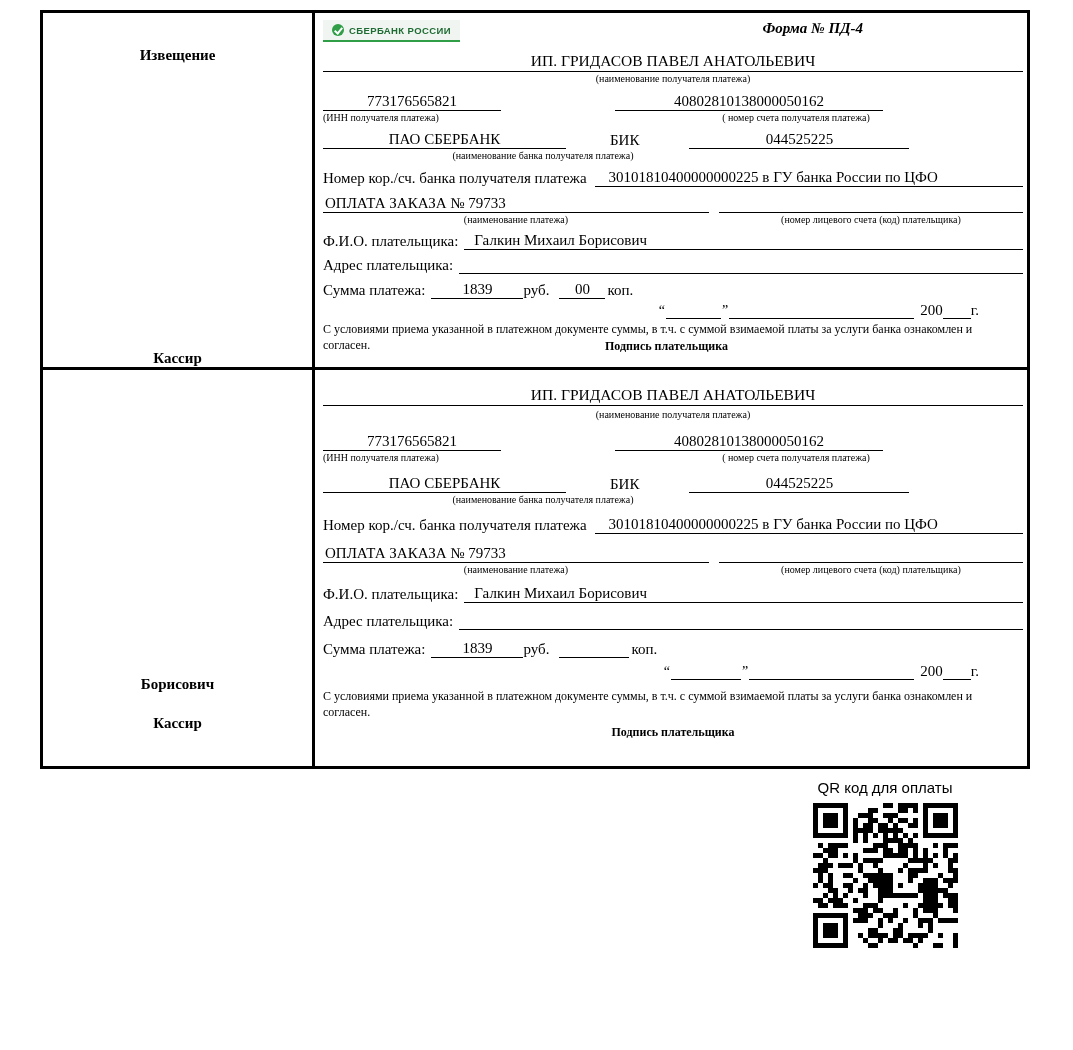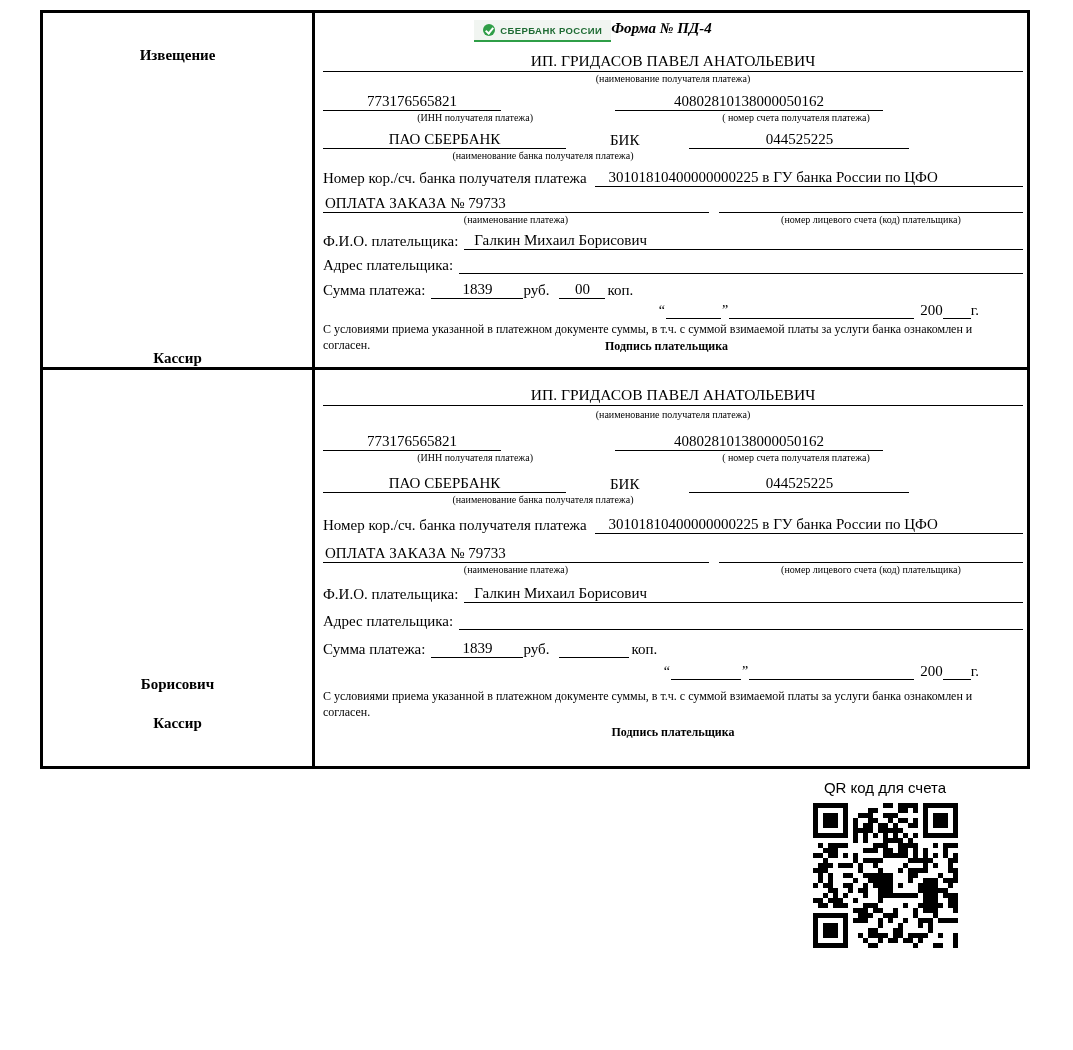--- a/index.html
+++ b/index.html
@@ -19,37 +19,37 @@
   .right-col{flex:1;padding:5px 4px 0 8px;overflow:hidden}
   .rc-bot{padding-top:16px}
 
   .u-b{border-bottom:1px solid #000}
   .row{display:flex;align-items:flex-end}
   .caption{font-size:10px;line-height:1.2}
   .center{text-align:center}
   .lbl{white-space:nowrap}
   .field{min-height:18px;line-height:18px}
 
-  .hdr-row{display:flex;justify-content:center;align-items:flex-start;height:32px;margin-bottom:2px}
+  .hdr-row{display:flex;justify-content:space-between;align-items:flex-start;height:32px;margin-bottom:2px}
   .logo{display:inline-flex;align-items:center;gap:5px;background:#f1f5f1;border-bottom:2px solid #2f9e47;
         padding:3px 9px;height:22px;margin-top:2px}
   .logo-icon{width:12px;height:12px;border-radius:50%;background:#2f9e47;position:relative;display:inline-block;flex-shrink:0}
   .logo-icon::after{content:"";position:absolute;left:4px;top:2px;width:3px;height:6px;border:solid #fff;
         border-width:0 2px 2px 0;transform:rotate(40deg)}
   .logo-text{font-family:"Liberation Sans",sans-serif;font-weight:700;font-size:9.5px;color:#1e6b33;letter-spacing:.4px;white-space:nowrap}
   .form-title{font-weight:700;font-style:italic;font-size:15px;margin-right:160px;margin-top:2px}
 
   .recipient{text-align:center;font-weight:400;font-size:15.5px;border-bottom:1px solid #000;padding-bottom:1px;margin-bottom:1px}
   .cap-recipient{margin-bottom:7px}
 
   .vals{margin-bottom:1px}
   .f-inn{width:178px;text-align:center}
   .f-acct{width:268px;margin-left:114px;text-align:center}
   .caps{margin-bottom:6px}
-  .c-inn{width:210px;text-align:right}
+  .c-inn{width:210px;text-align:left}
   .c-acct{width:310px;margin-left:108px;text-align:center}
 
   .bankrow{margin-bottom:1px}
   .f-bank{width:243px;text-align:center}
   .bik-lbl{margin-left:44px}
   .f-bik{width:220px;margin-left:50px;text-align:center}
   .c-bank{width:440px;text-align:center;margin-bottom:6px}
 
   .corr{margin-bottom:7px}
   .f-corr{flex:1;margin-left:8px;padding-left:14px;white-space:nowrap}
@@ -265,21 +265,21 @@
       <div class="agree">
         <div class="agree-text">С условиями приема указанной в платежном документе суммы, в т.ч. с суммой взимаемой платы за услуги банка ознакомлен и согласен.</div>
         <div class="sign sign-bot">Подпись плательщика</div>
       </div>
 
     </div>
   </div>
 </div>
 
 <div class="qr-block">
-  <div class="qr-title">QR код для счета</div>
+  <div class="qr-title">QR код для оплаты</div>
   <div class="qr-code"><svg width="145" height="145">
         <rect x="0" y="0" width="5" height="5" fill="#000"></rect>
         <rect x="5" y="0" width="5" height="5" fill="#000"></rect>
         <rect x="10" y="0" width="5" height="5" fill="#000"></rect>
         <rect x="15" y="0" width="5" height="5" fill="#000"></rect>
         <rect x="20" y="0" width="5" height="5" fill="#000"></rect>
         <rect x="25" y="0" width="5" height="5" fill="#000"></rect>
         <rect x="30" y="0" width="5" height="5" fill="#000"></rect>
         <rect x="70" y="0" width="5" height="5" fill="#000"></rect>
         <rect x="75" y="0" width="5" height="5" fill="#000"></rect>

